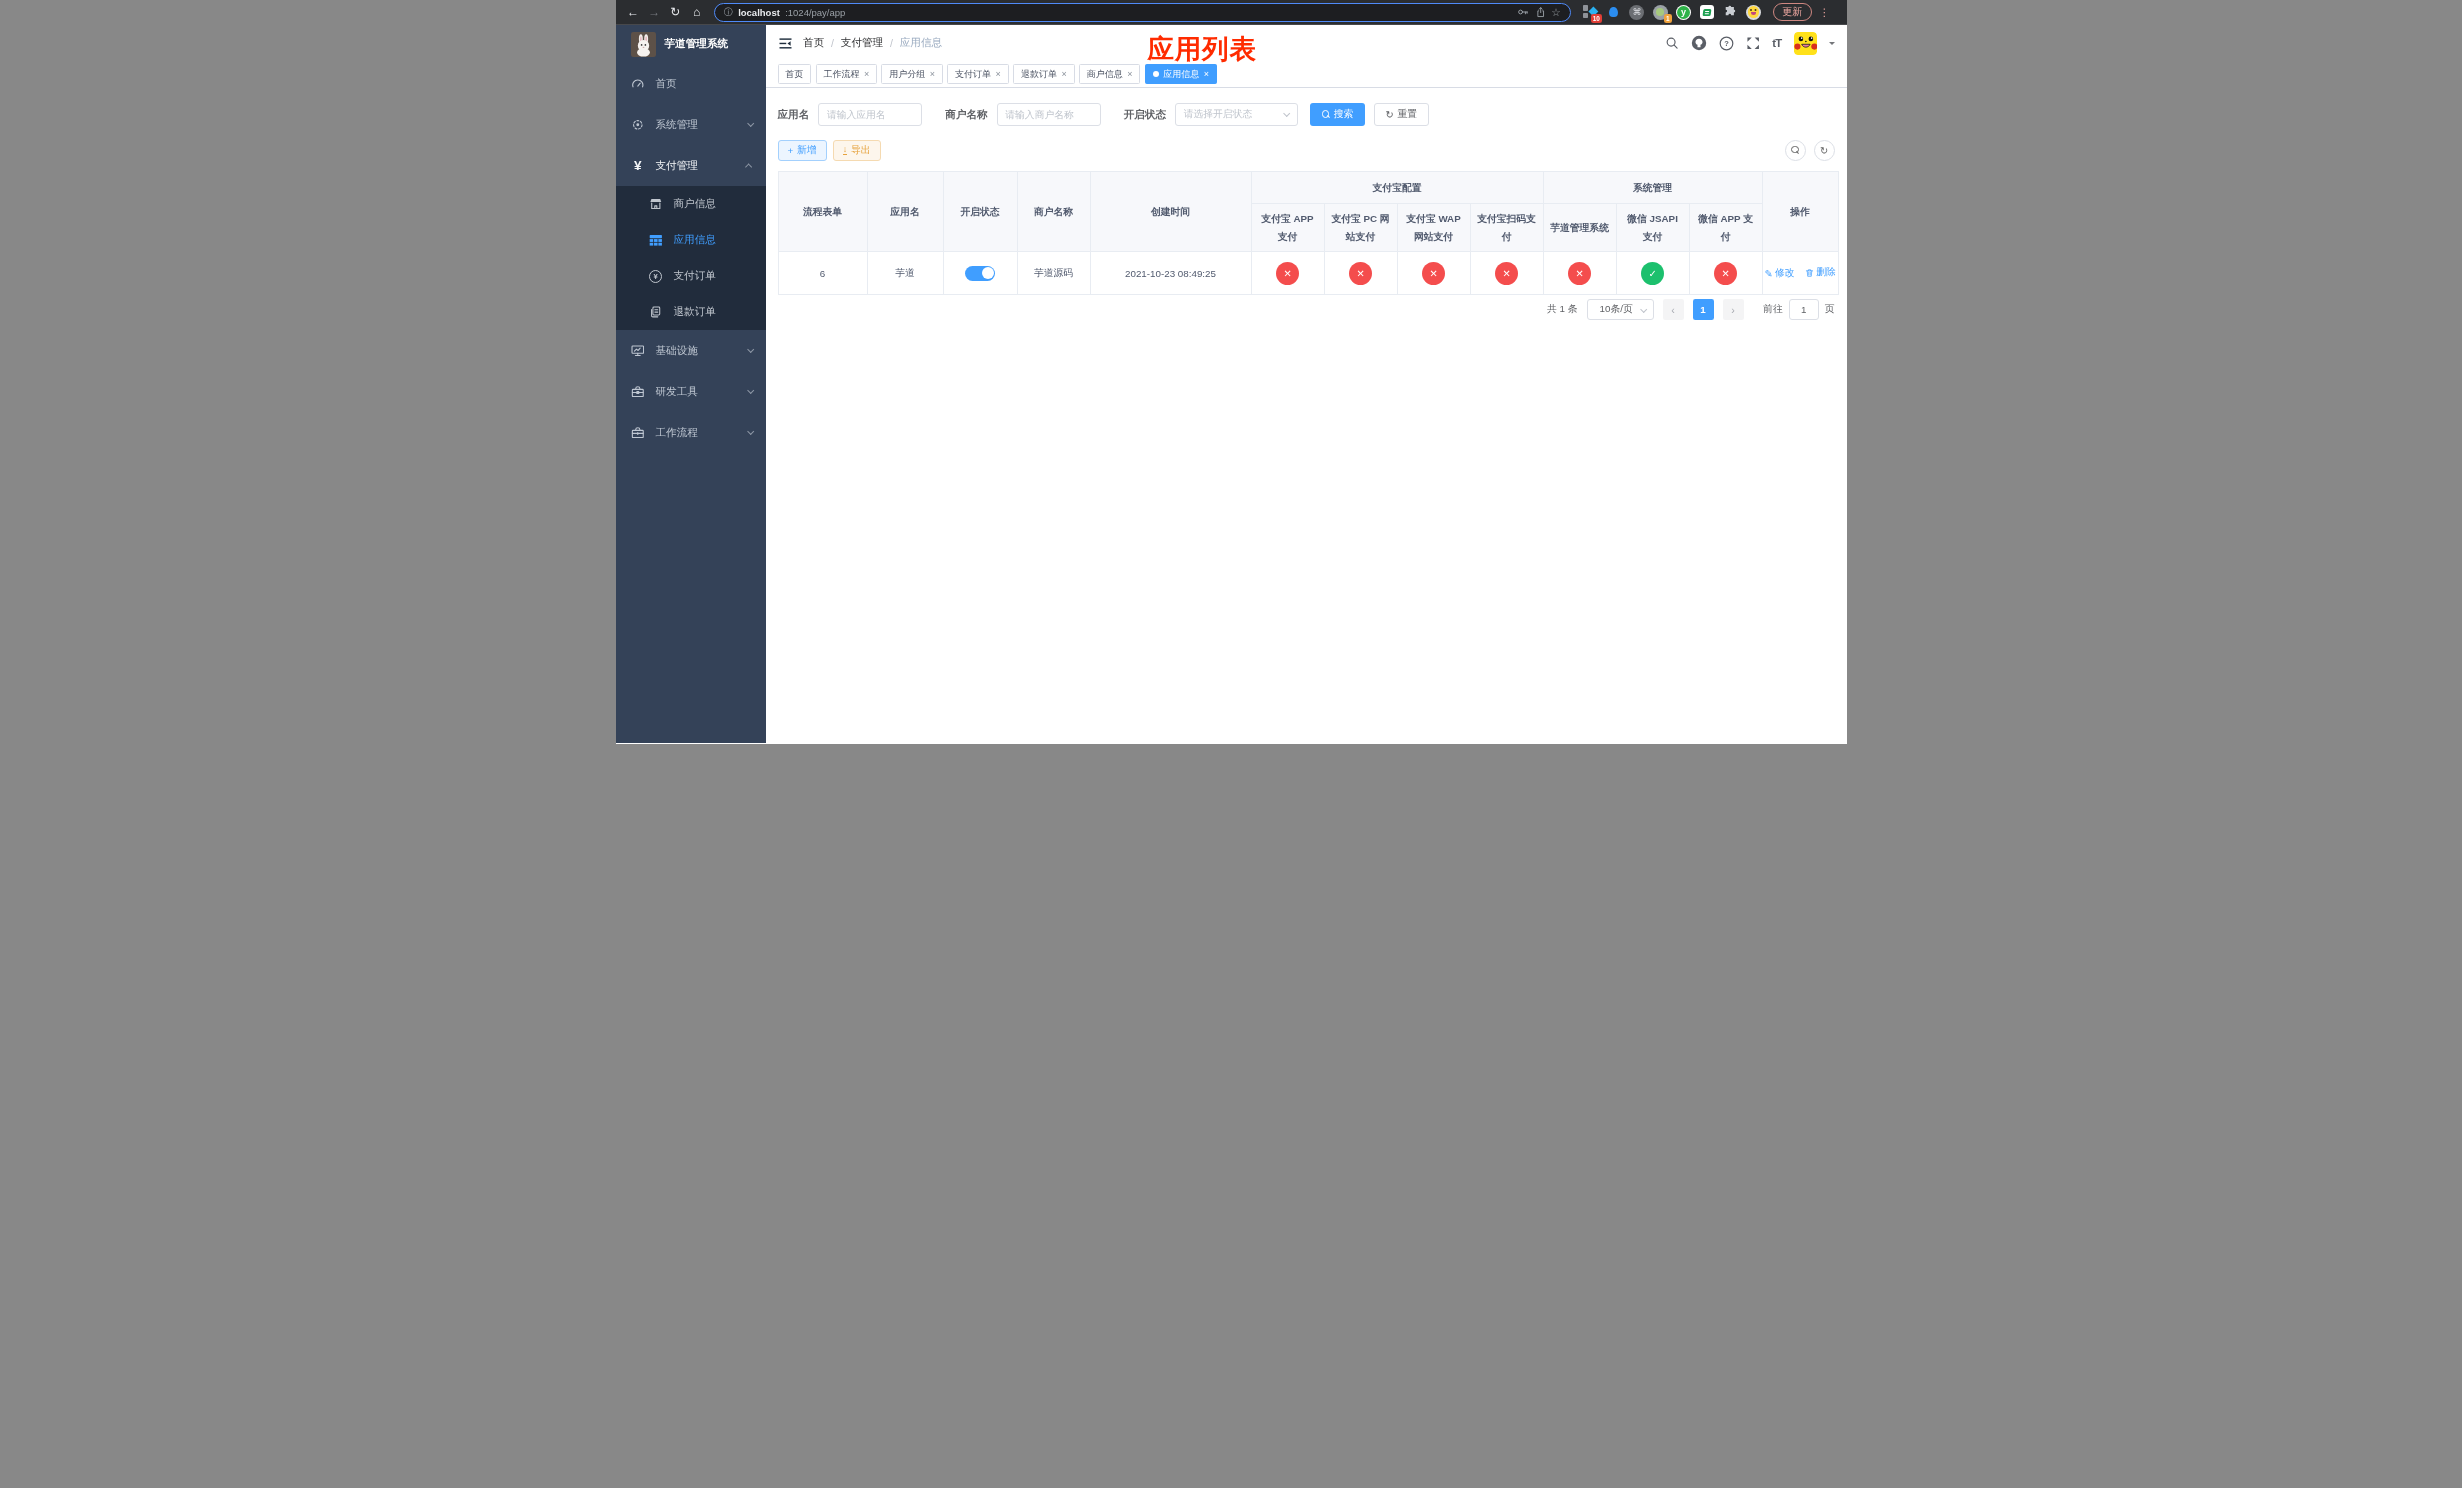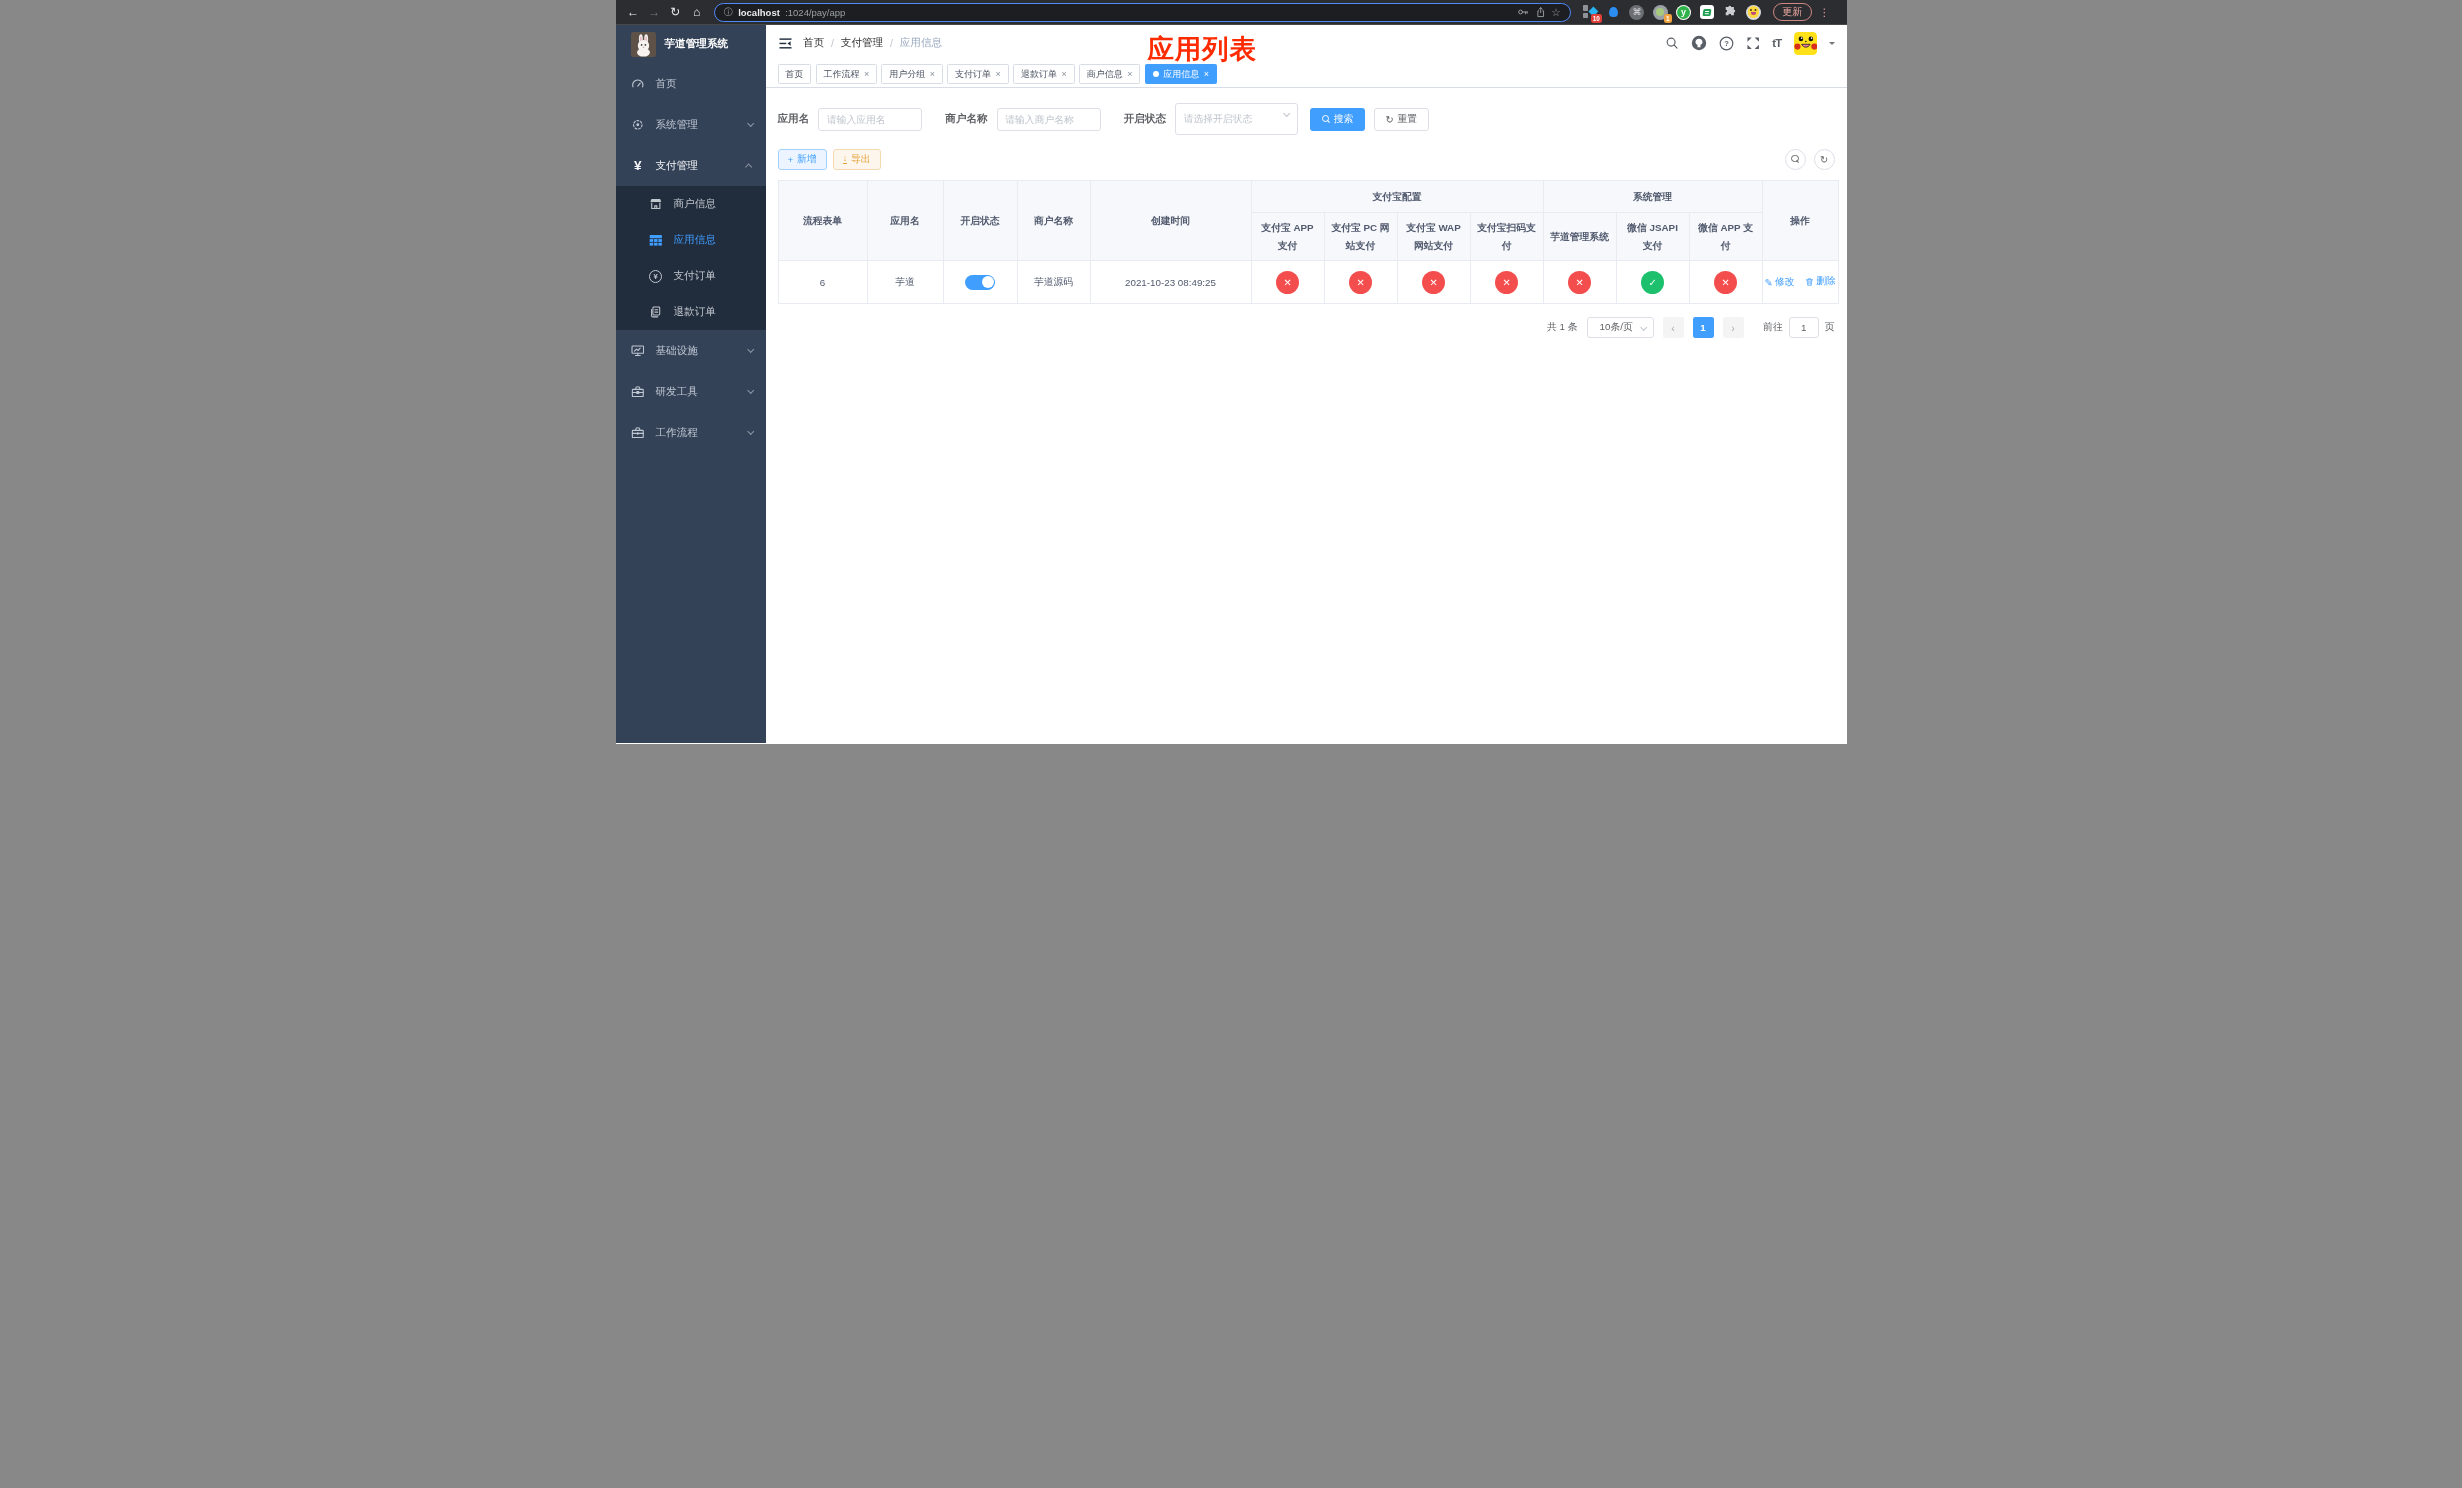--- a/index.html
+++ b/index.html
@@ -78,21 +78,21 @@
   .tag.active .x { color:#fff; }
   .tag .dot { width:6px; height:6px; border-radius:50%; background:#fff; }
 
   .content { flex:1; padding:15px 12px 17px; }
 
   .filter-row { display:flex; align-items:center; font-size:10.6px; color:#606266; margin-bottom:13.6px; }
   .filter-row label { font-weight:700; color:#606266; margin-right:9px; }
   .fgroup { display:flex; align-items:center; margin-right:23px; }
   .tinput { width:104px; height:23px; border:0.8px solid #dcdfe6; border-radius:3px; padding:0 7.6px; font-size:9.8px; color:#606266; outline:none; font-family:inherit; }
   .tinput::placeholder { color:#bfc4cc; }
-  .fselect { width:123px; height:32px; border:0.8px solid #dcdfe6; border-radius:3px; padding:0 18px 0 7.6px; font-size:9.8px; color:#bfc4cc; display:flex; align-items:center; position:relative; cursor:pointer; background:#fff; }
+  .fselect { width:123px; height:23px; border:0.8px solid #dcdfe6; border-radius:3px; padding:0 18px 0 7.6px; font-size:9.8px; color:#bfc4cc; display:flex; align-items:center; position:relative; cursor:pointer; background:#fff; }
   .fselect .chev { position:absolute; right:8.3px; top:7.6px; border-color:#c0c4cc; }
   .btn { height:23px; border-radius:3px; font-size:9.8px; display:inline-flex; align-items:center; gap:3.8px; padding:0 10.6px; cursor:pointer; border:0.8px solid transparent; font-family:inherit; }
   .btn-primary { background:#409eff; color:#fff; }
   .btn-plain { background:#fff; border-color:#dcdfe6; color:#606266; }
   .mag { width:8.3px; height:8.3px; position:relative; display:inline-block; }
   .mag::before { content:""; position:absolute; width:5.3px; height:5.3px; border:1.1px solid currentColor; border-radius:50%; left:0; top:0; }
   .mag::after { content:""; position:absolute; width:3px; height:1.1px; background:currentColor; transform:rotate(45deg); left:4.9px; top:6px; }
 
   .action-row { display:flex; align-items:center; gap:6px; margin-bottom:10.6px; }
   .btn-sm { height:21px; padding:0 9px; font-size:9.8px; }
@@ -111,21 +111,21 @@
   .switch { width:30px; height:15px; border-radius:7.6px; background:#dcdfe6; position:relative; display:inline-block; cursor:pointer; vertical-align:middle; }
   .switch.on { background:#409eff; }
   .switch::after { content:""; position:absolute; width:12px; height:12px; border-radius:50%; background:#fff; top:1.5px; left:1.5px; transition:left .2s; }
   .switch.on::after { left:16.7px; }
   .status { width:23px; height:23px; border-radius:50%; display:inline-flex; align-items:center; justify-content:center; color:#fff; font-size:9.8px; }
   .status.no { background:#f44d4d; }
   .status.ok { background:#1cc06d; }
   .op-link { color:#409eff; cursor:pointer; font-size:9.8px; display:inline-flex; align-items:center; gap:2.3px; }
   .op-link + .op-link { margin-left:7.6px; }
 
-  .pager { display:flex; align-items:center; justify-content:flex-end; gap:9px; margin-top:13px; width:1057px; font-size:9.8px; color:#606266; }
+  .pager { display:flex; align-items:center; justify-content:flex-end; gap:9px; margin-top:4px; width:1057px; font-size:9.8px; color:#606266; }
   .psel { width:67px; height:21px; border:0.8px solid #dcdfe6; border-radius:3px; display:flex; align-items:center; justify-content:center; gap:7.6px; color:#606266; cursor:pointer; position:relative; padding-right:7.6px; }
   .psel .chev { border-color:#c0c4cc; position:absolute; right:6.8px; top:7.6px; }
   .pbtn { width:21px; height:21px; border-radius:2.3px; background:#f4f4f5; color:#a8abb2; display:flex; align-items:center; justify-content:center; font-size:10.6px; cursor:pointer; }
   .pnum { width:21px; height:21px; border-radius:2.3px; background:#409eff; color:#fff; font-weight:700; display:flex; align-items:center; justify-content:center; cursor:pointer; }
   .goto { display:flex; align-items:center; gap:6px; margin-left:10.6px; }
   .goto input { width:30px; height:21px; border:0.8px solid #dcdfe6; border-radius:3px; text-align:center; font-size:9.8px; color:#606266; outline:none; font-family:inherit; }
 
   svg .st { stroke:currentColor; fill:none; stroke-width:1.6; stroke-linecap:round; stroke-linejoin:round; }
 </style>
 </head>

